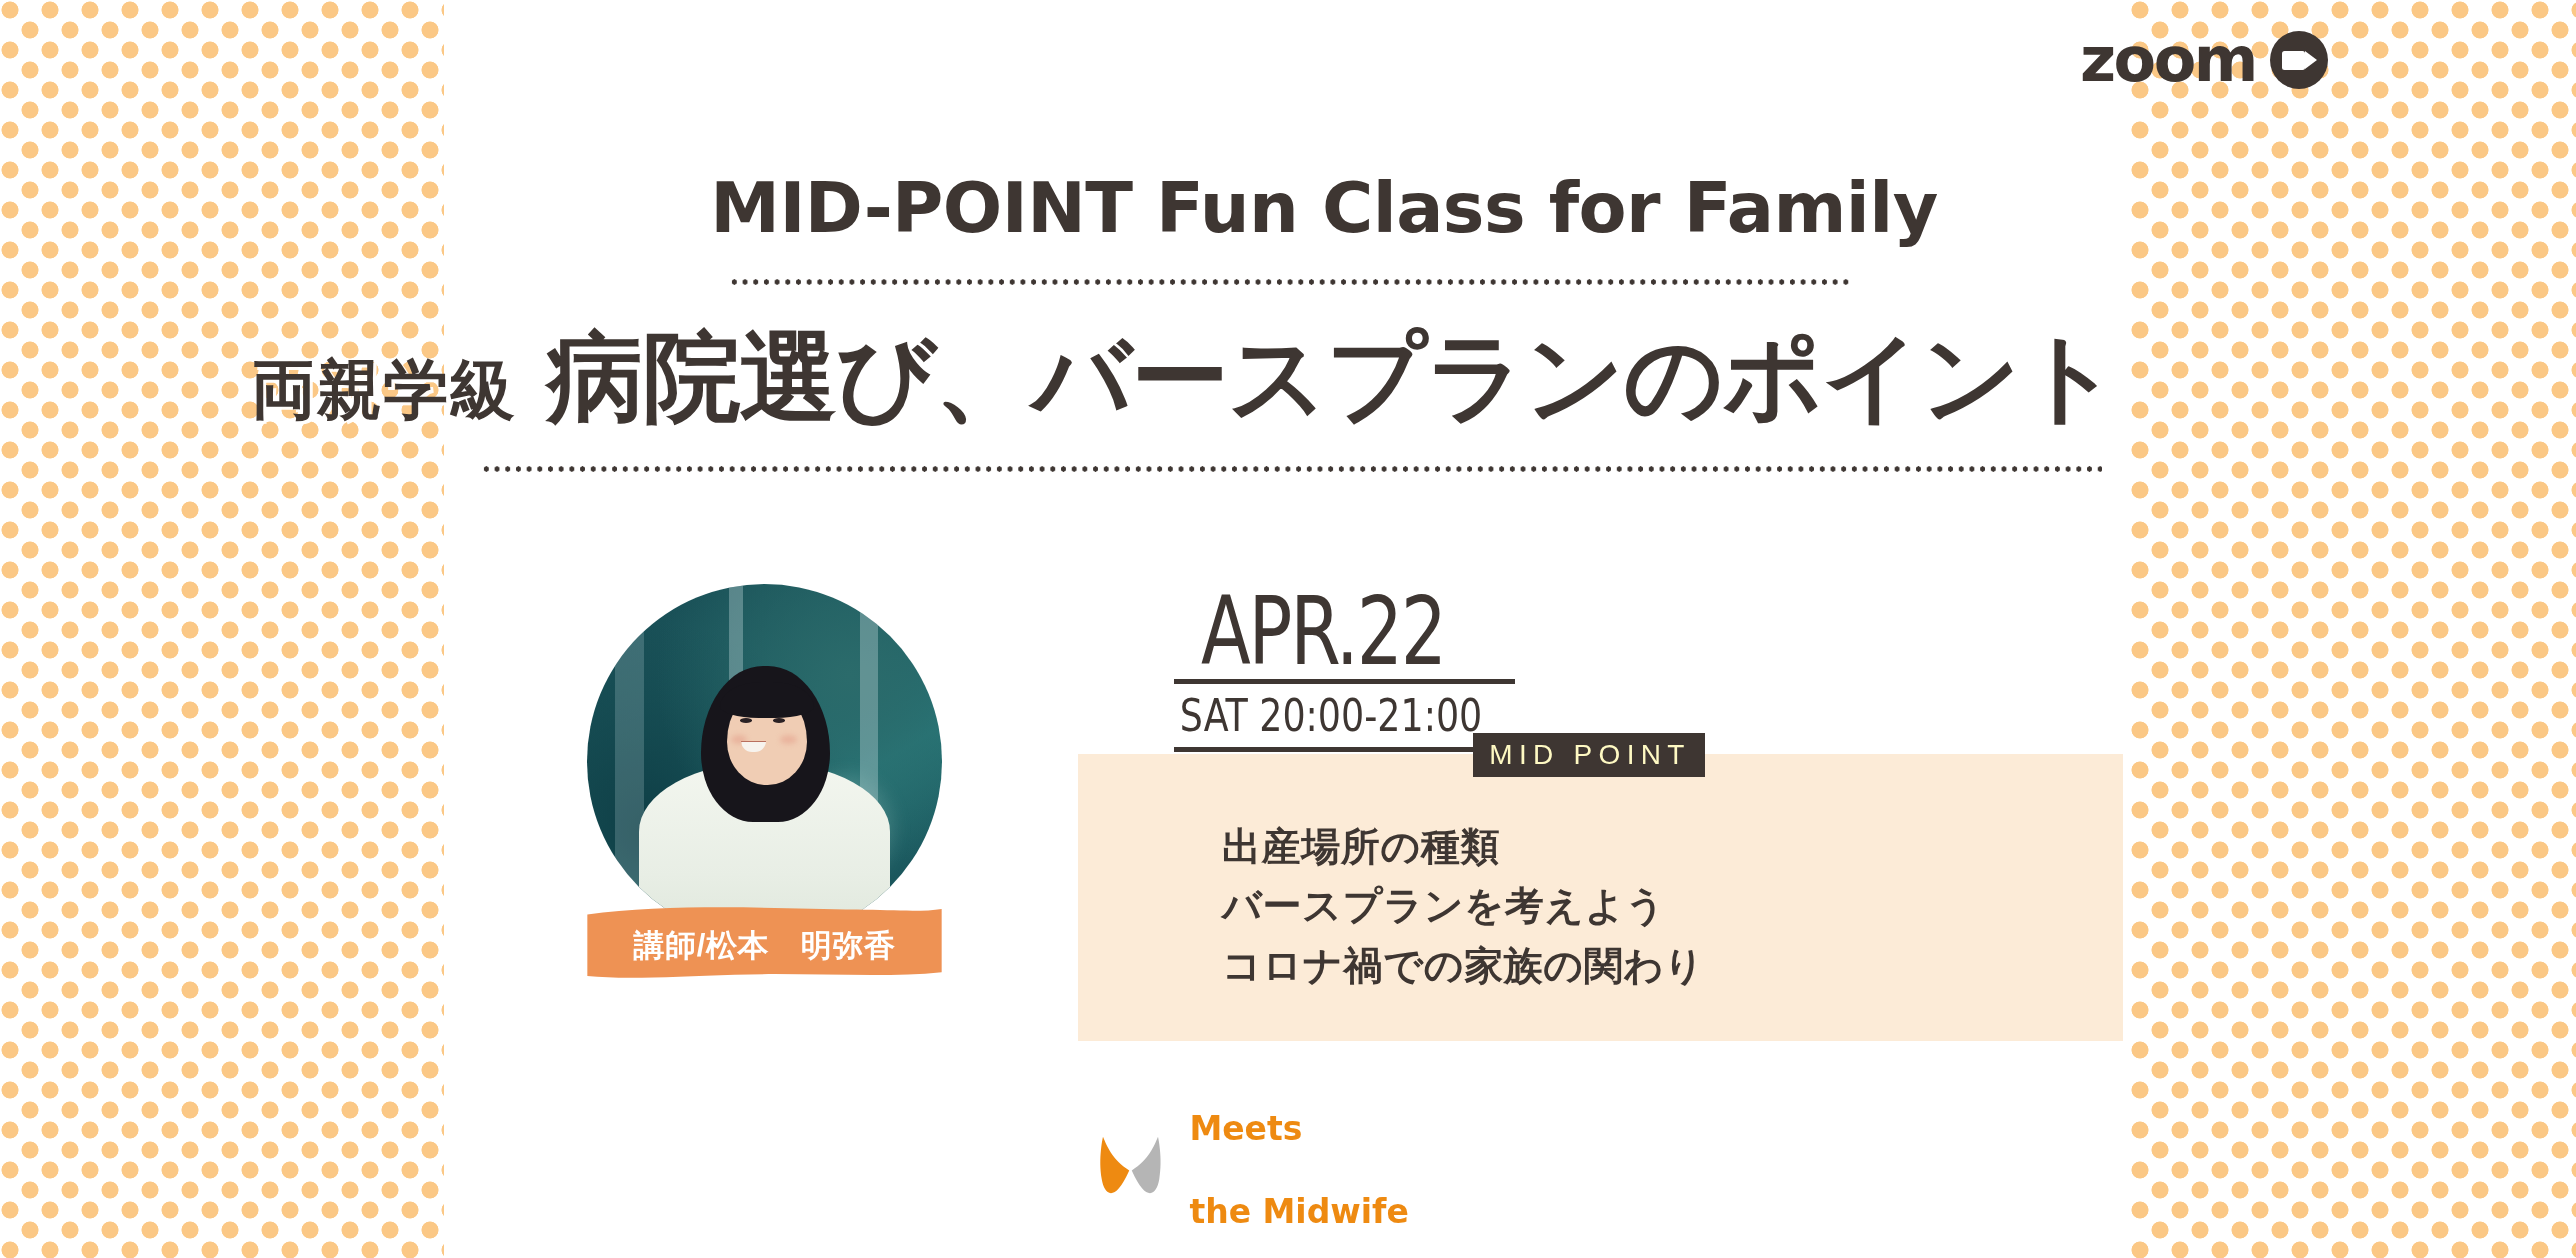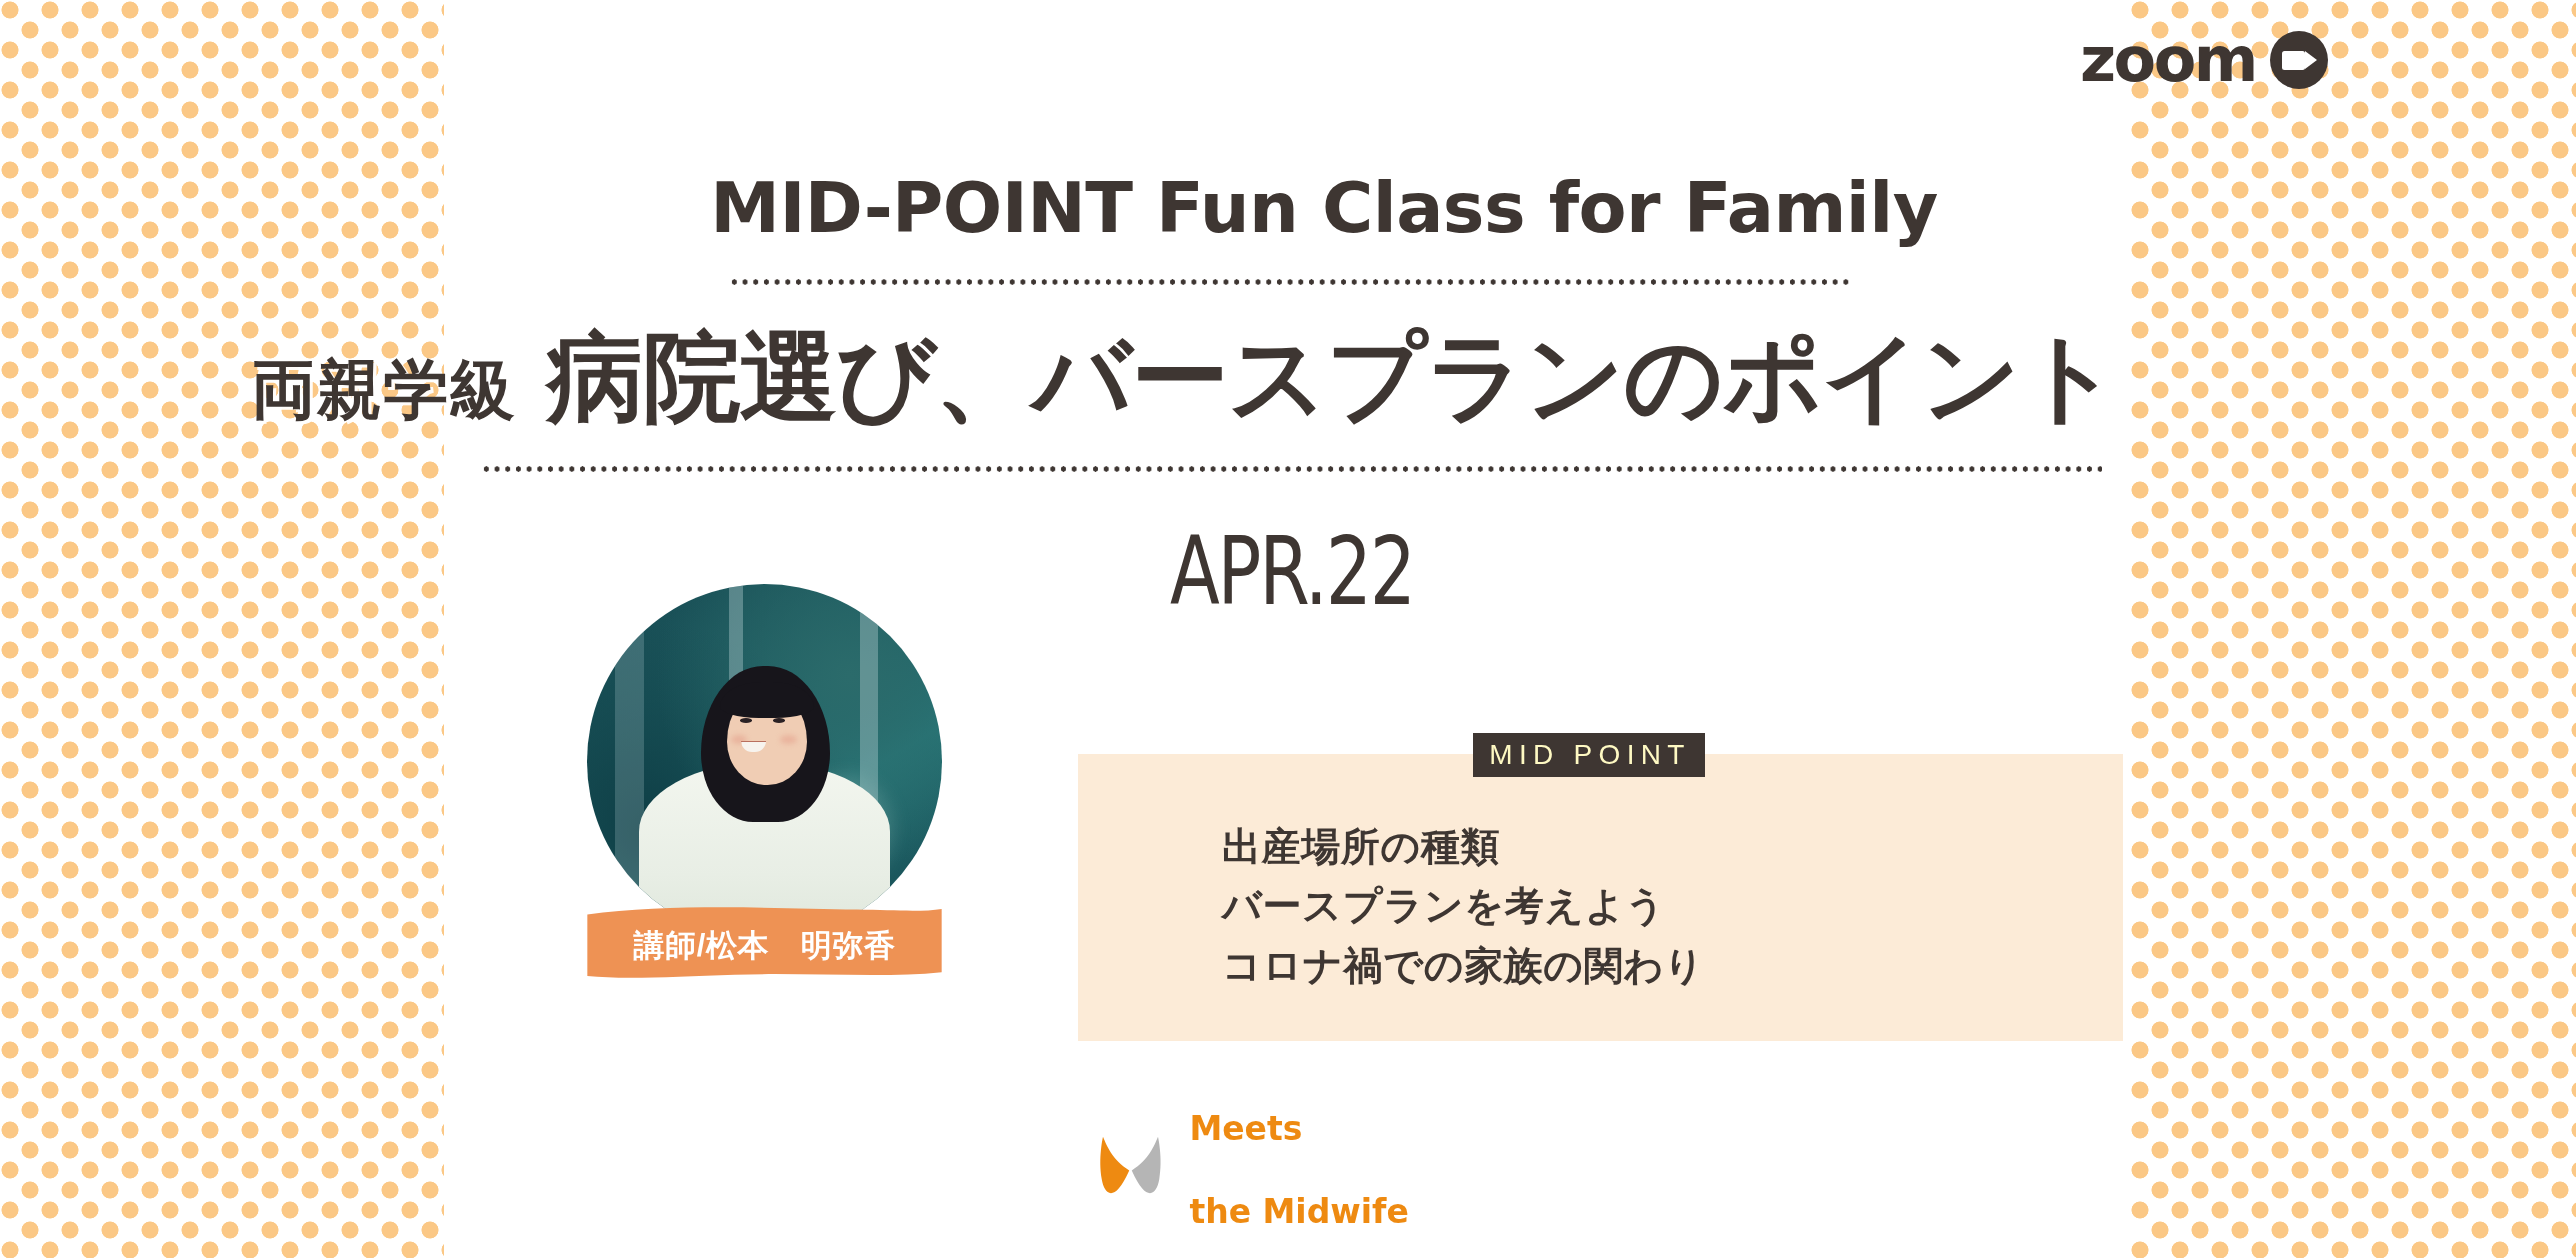--- a/index.html
+++ b/index.html
@@ -80,21 +80,21 @@
     text-shadow:3.1px 3.1px 0 rgba(255,255,255,.95);
   }
   .jp-main{
     font-size:98px; font-weight:700; letter-spacing:-1.3px;
     line-height:1; color:#3E3632;
     text-shadow:3.8px 3.8px 0 rgba(255,255,255,.95);
   }
 
   
   .date-block{
-    position:absolute; left:1170px; top:525px; z-index:5;
+    position:absolute; left:1170px; top:585px; z-index:5;
     display:flex; align-items:center;flex-direction:column;
   }
   .date-main{
     font-size:94px; font-weight:400; letter-spacing:-2.5px;
     line-height:1; color:#3E3632;
     font-family:"DejaVu Sans Condensed","Liberation Sans Narrow","Liberation Sans",sans-serif;
     transform:scaleX(.86); transform-origin:left center;
   }
   .date-time-wrap{
     margin-left:3.8px; padding:10px 0 8.8px 0;
@@ -249,20 +249,23 @@
 <div class="dotted-rule rule-en"></div>
 
 <div class="headline-jp">
   <span class="jp-kicker">両親学級</span>
   <span class="jp-main">病院選び、バースプランのポイント</span>
 </div>
 <div class="dotted-rule rule-jp"></div>
 
 <div class="date-block">
   <div class="date-main">APR.22</div>
+  <div class="date-time-wrap">
+    <div class="date-time">SAT 20:00-21:00</div>
+  </div>
 </div>
 
 <div class="point-card"></div>
 <div class="point-tag">MID POINT</div>
 <ul class="point-list">
   <li>出産場所の種類</li>
   <li>バースプランを考えよう</li>
   <li>コロナ禍での家族の関わり</li>
 </ul>
 

